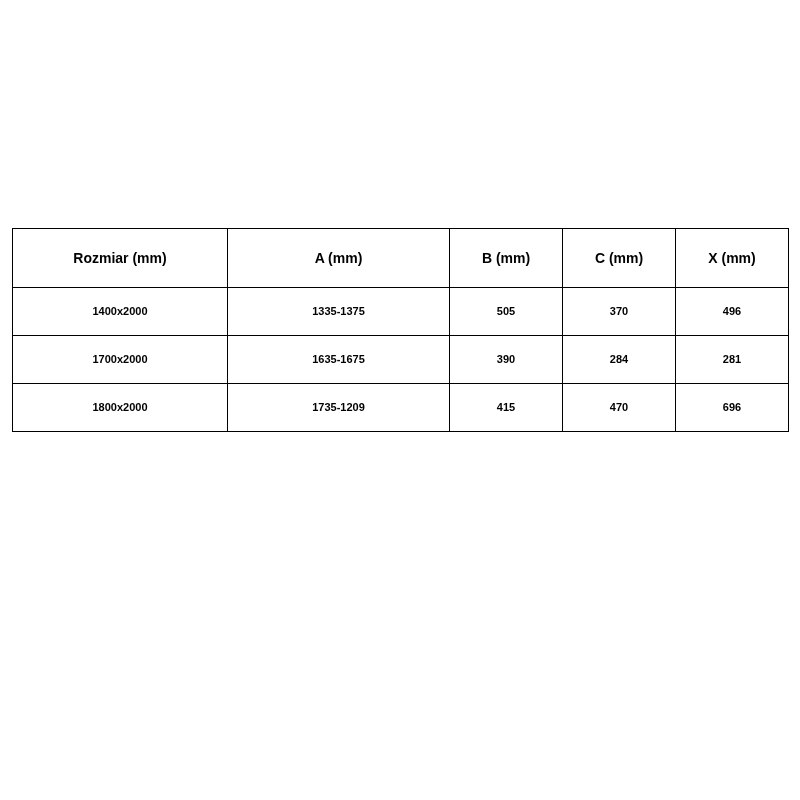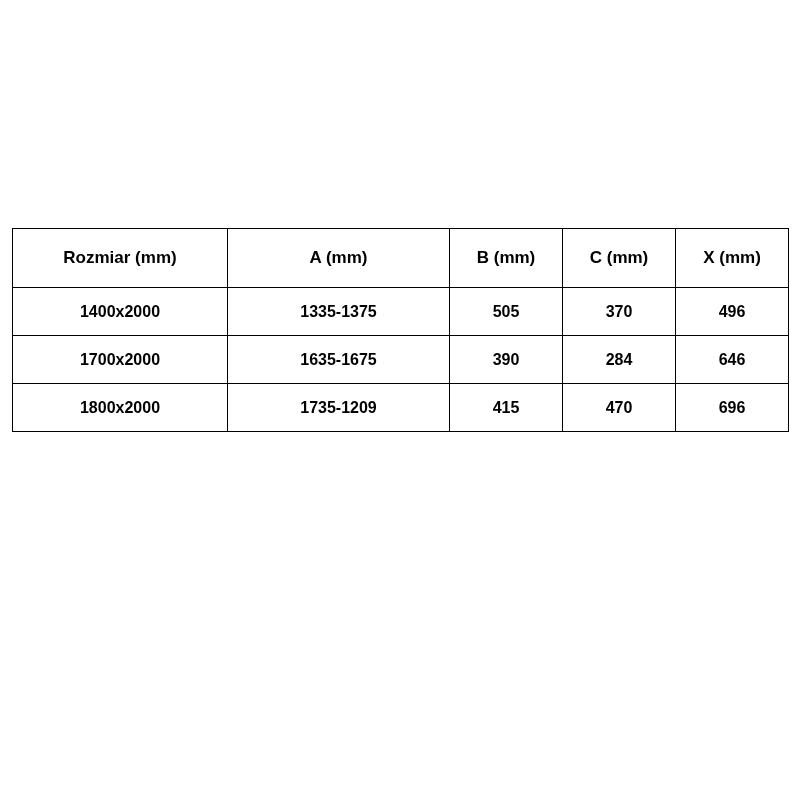--- a/index.html
+++ b/index.html
@@ -31,32 +31,32 @@
   table.spec {
     border-collapse: collapse;
     width: 776px;
     table-layout: fixed;
   }
   table.spec th,
   table.spec td {
     border: 1px solid #000000;
     text-align: center;
     vertical-align: middle;
-    font-size: 16px;
+    font-size: 11px;
     font-weight: bold;
     color: #000000;
     padding: 0;
     height: 47px;
     line-height: 47px;
     white-space: nowrap;
   }
   table.spec thead th {
     height: 58px;
     line-height: 58px;
-    font-size: 17px;
+    font-size: 14px;
   }
   col.c0 { width: 215px; }
   col.c1 { width: 222px; }
   col.c2 { width: 113px; }
   col.c3 { width: 113px; }
   col.c4 { width: 113px; }
 </style>
 </head>
 <body>
 
@@ -85,21 +85,21 @@
           <td>1335-1375</td>
           <td>505</td>
           <td>370</td>
           <td>496</td>
         </tr>
         <tr>
           <td>1700x2000</td>
           <td>1635-1675</td>
           <td>390</td>
           <td>284</td>
-          <td>646</td>
+          <td>281</td>
         </tr>
         <tr>
           <td>1800x2000</td>
           <td>1735-1209</td>
           <td>415</td>
           <td>470</td>
           <td>696</td>
         </tr>
       </tbody>
     </table>

